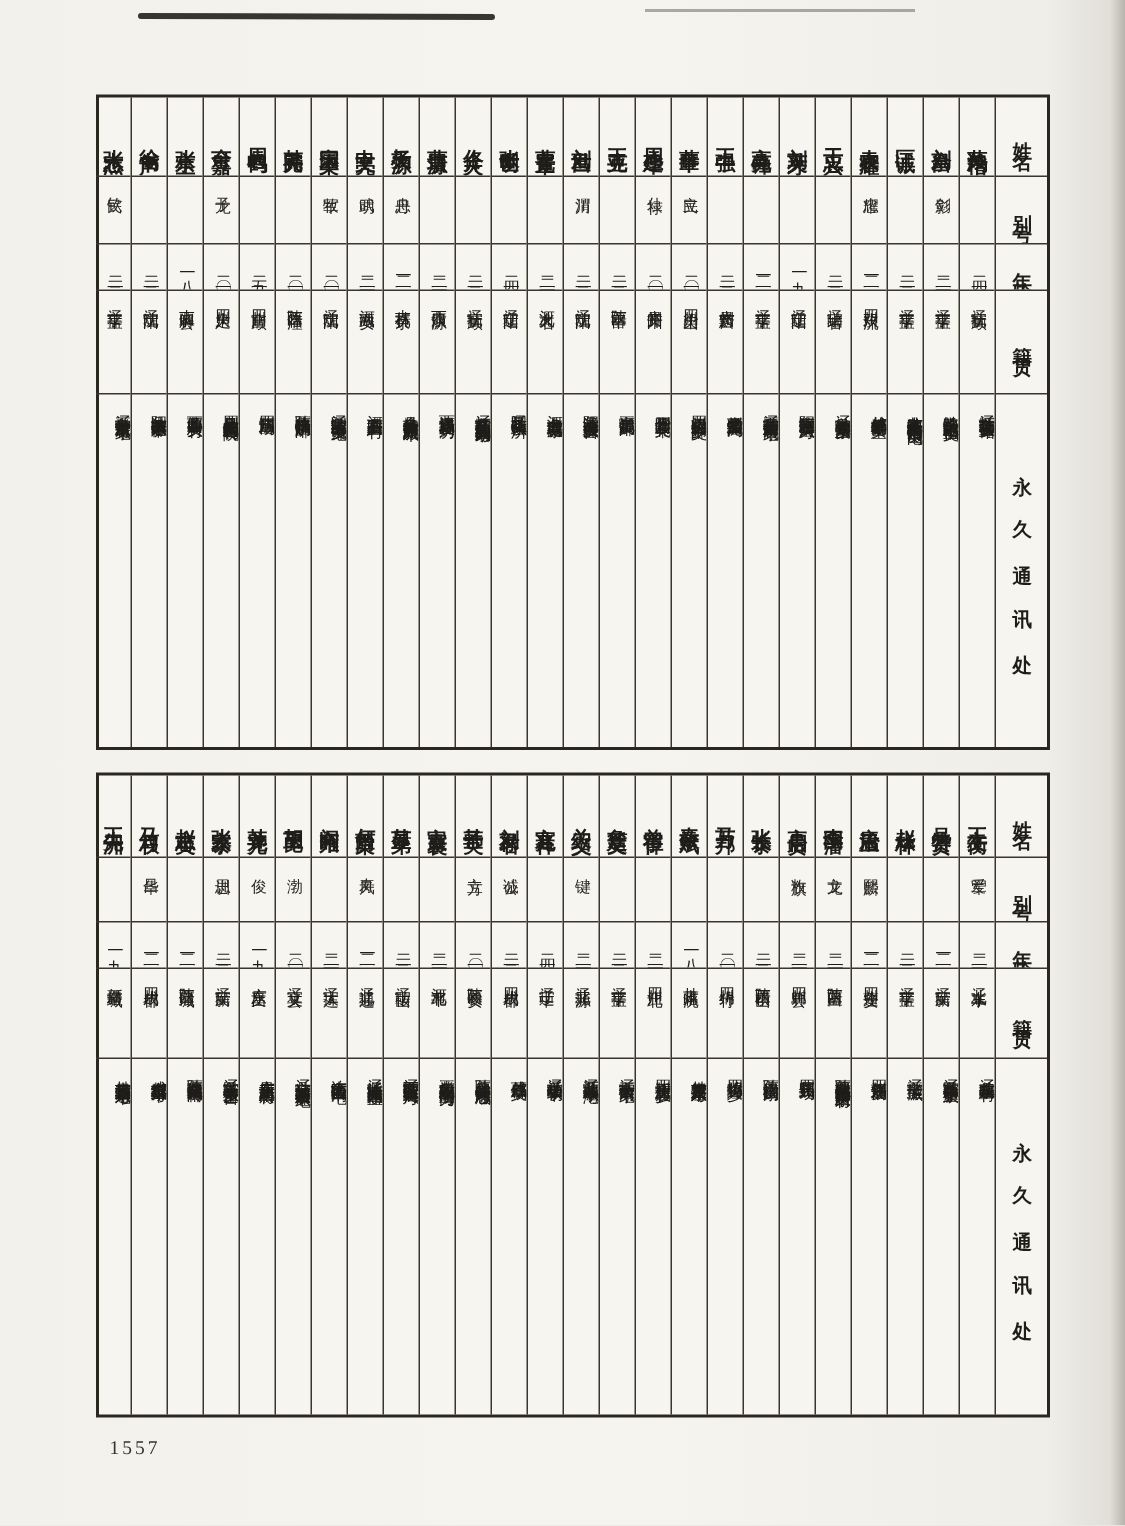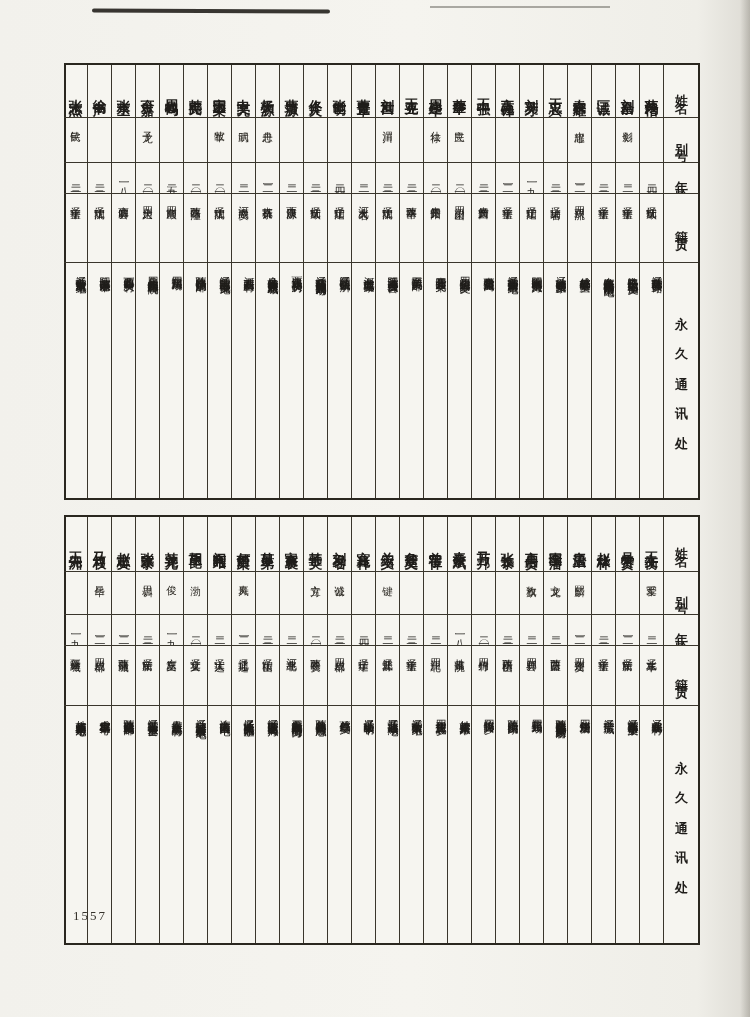--- a/index.html
+++ b/index.html
@@ -43,21 +43,21 @@
 
   .f-name   { font-size:13.5px; font-weight:700; line-height:23px; text-align:center; letter-spacing:2px; }
   .f-alias  { font-size:10.5px; line-height:23px; padding-top:5px; color:#2b2822; }
   .f-age    { font-size:11px;  line-height:23px; text-align:center; letter-spacing:2px; }
   .f-native { font-size:10.5px; line-height:23px; padding-top:4px; }
   .f-address{ font-size:11px; line-height:12px; padding-top:5px; letter-spacing:.5px; }
 
   .head { font-size:13px; font-weight:700; line-height:34px; text-align:center; letter-spacing:7px; }
   .head.h-address { letter-spacing:30px; font-size:13px; }
 
-  .page-number { position:absolute; left:73px; top:908px; font-size:13px;
+  .page-number { position:absolute; left:73px; top:957px; font-size:13px;
     letter-spacing:2px; color:#35322b; font-family:"Liberation Serif","DejaVu Serif",serif; }
 </style>
 </head>
 <body>
 
 <div class="sheet">
   <div class="artifact-top"></div>
   <div class="artifact-top2"></div>
   <section class="vtable" id="table-top">
       <div class="col header-col">

